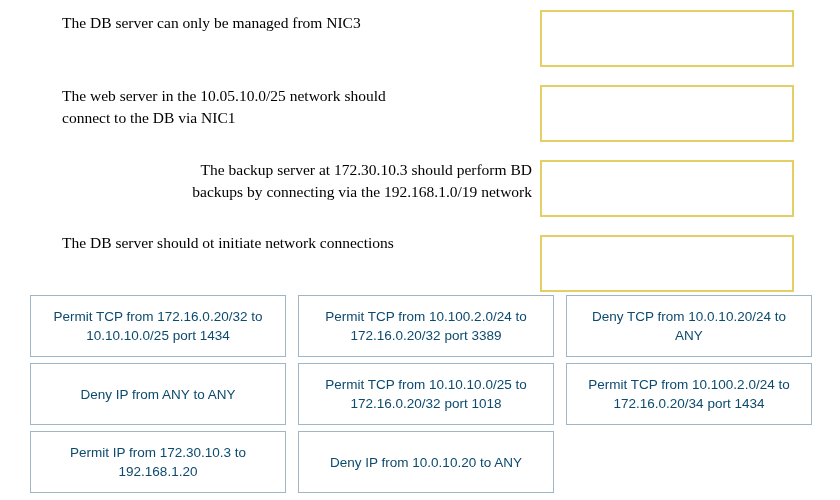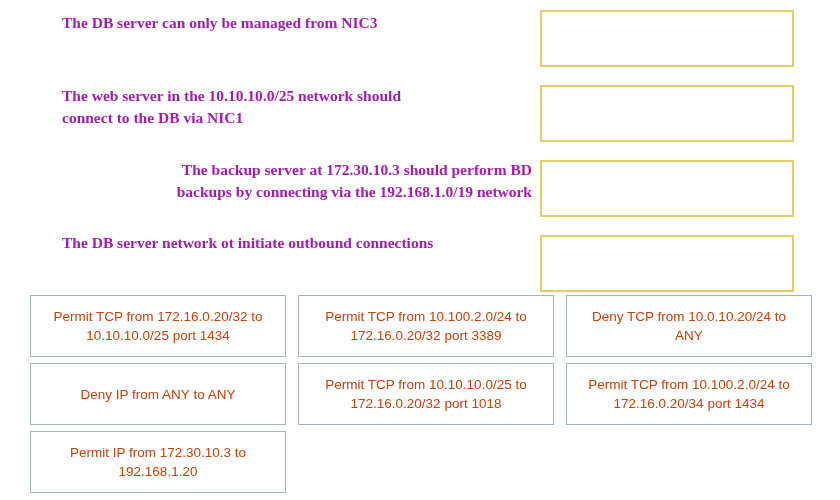--- a/index.html
+++ b/index.html
@@ -32,22 +32,21 @@
     top: 0;
     width: 470px;
   }
   .statement {
     position: absolute;
     left: 0;
     width: 470px;
     font-family: "Liberation Serif", "DejaVu Serif", serif;
     font-size: 15.5px;
     line-height: 22px;
-    color: #a21caf;
-    font-weight: bold;
+    color: #000000;
   }
   .statement .line {
     display: block;
     white-space: pre;
   }
   .st1 { top: 12px; }
   .st2 { top: 85px; }
   .st3 { top: 159px; text-align: right; }
   .st4 { top: 232px; }
 
@@ -88,51 +87,51 @@
     border: 1px solid #9fb6c6;
     background: #ffffff;
     display: flex;
     align-items: center;
     justify-content: center;
     text-align: center;
     padding: 2px 10px;
     font-family: "Liberation Sans", sans-serif;
     font-size: 13.5px;
     line-height: 19px;
-    color: #c2410c;
+    color: #0c4a6e;
     cursor: move;
   }
   .option .otext {
     display: block;
     max-width: 100%;
   }
 </style>
 </head>
 <body>
 
 <div id="exercise">
 
   <div class="statements">
 
     <div class="statement st1">
       <span class="line">The DB server can only be managed from NIC3</span>
     </div>
 
     <div class="statement st2">
-      <span class="line">The web server in the 10.10.10.0/25 network should</span>
+      <span class="line">The web server in the 10.05.10.0/25 network should</span>
       <span class="line">connect to the DB via NIC1</span>
     </div>
 
     <div class="statement st3">
       <span class="line">The backup server at 172.30.10.3 should perform BD</span>
       <span class="line">backups by connecting via the 192.168.1.0/19 network</span>
     </div>
 
     <div class="statement st4">
-      <span class="line">The DB server network ot initiate outbound connections</span>
+      <span class="line">The DB server should ot initiate network connections</span>
     </div>
 
   </div>
 
   <div class="dropzones">
     <div class="dropzone dz1"></div>
     <div class="dropzone dz2"></div>
     <div class="dropzone dz3"></div>
     <div class="dropzone dz4"></div>
   </div>
@@ -155,16 +154,19 @@
     <div class="option">
       <span class="otext">Permit TCP from 10.10.10.0/25 to 172.16.0.20/32 port 1018</span>
     </div>
 
     <div class="option">
       <span class="otext">Permit TCP from 10.100.2.0/24 to 172.16.0.20/34 port 1434</span>
     </div>
     <div class="option">
       <span class="otext">Permit IP from 172.30.10.3 to 192.168.1.20</span>
     </div>
+    <div class="option">
+      <span class="otext">Deny IP from 10.0.10.20 to ANY</span>
+    </div>
 
   </div>
 
 </div>
 
 </body></html>

